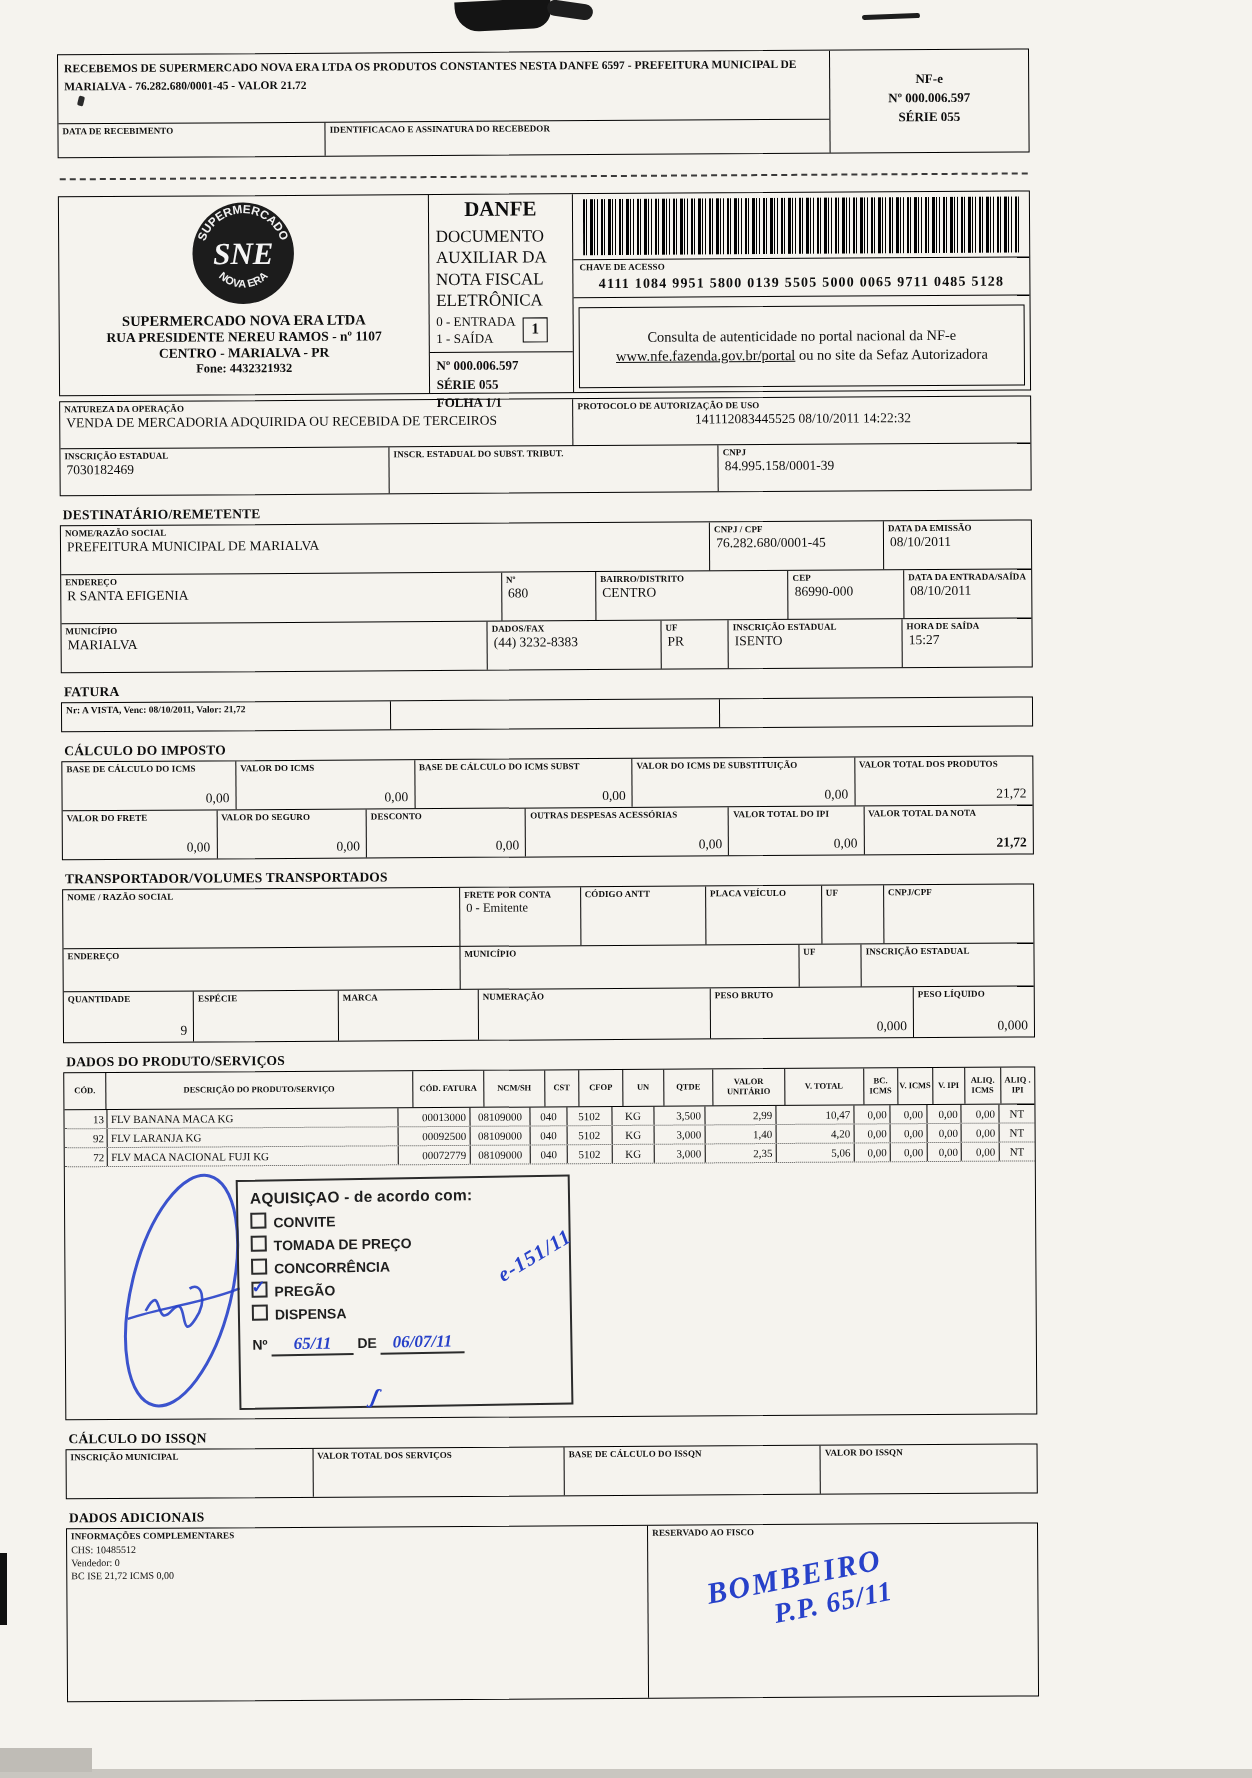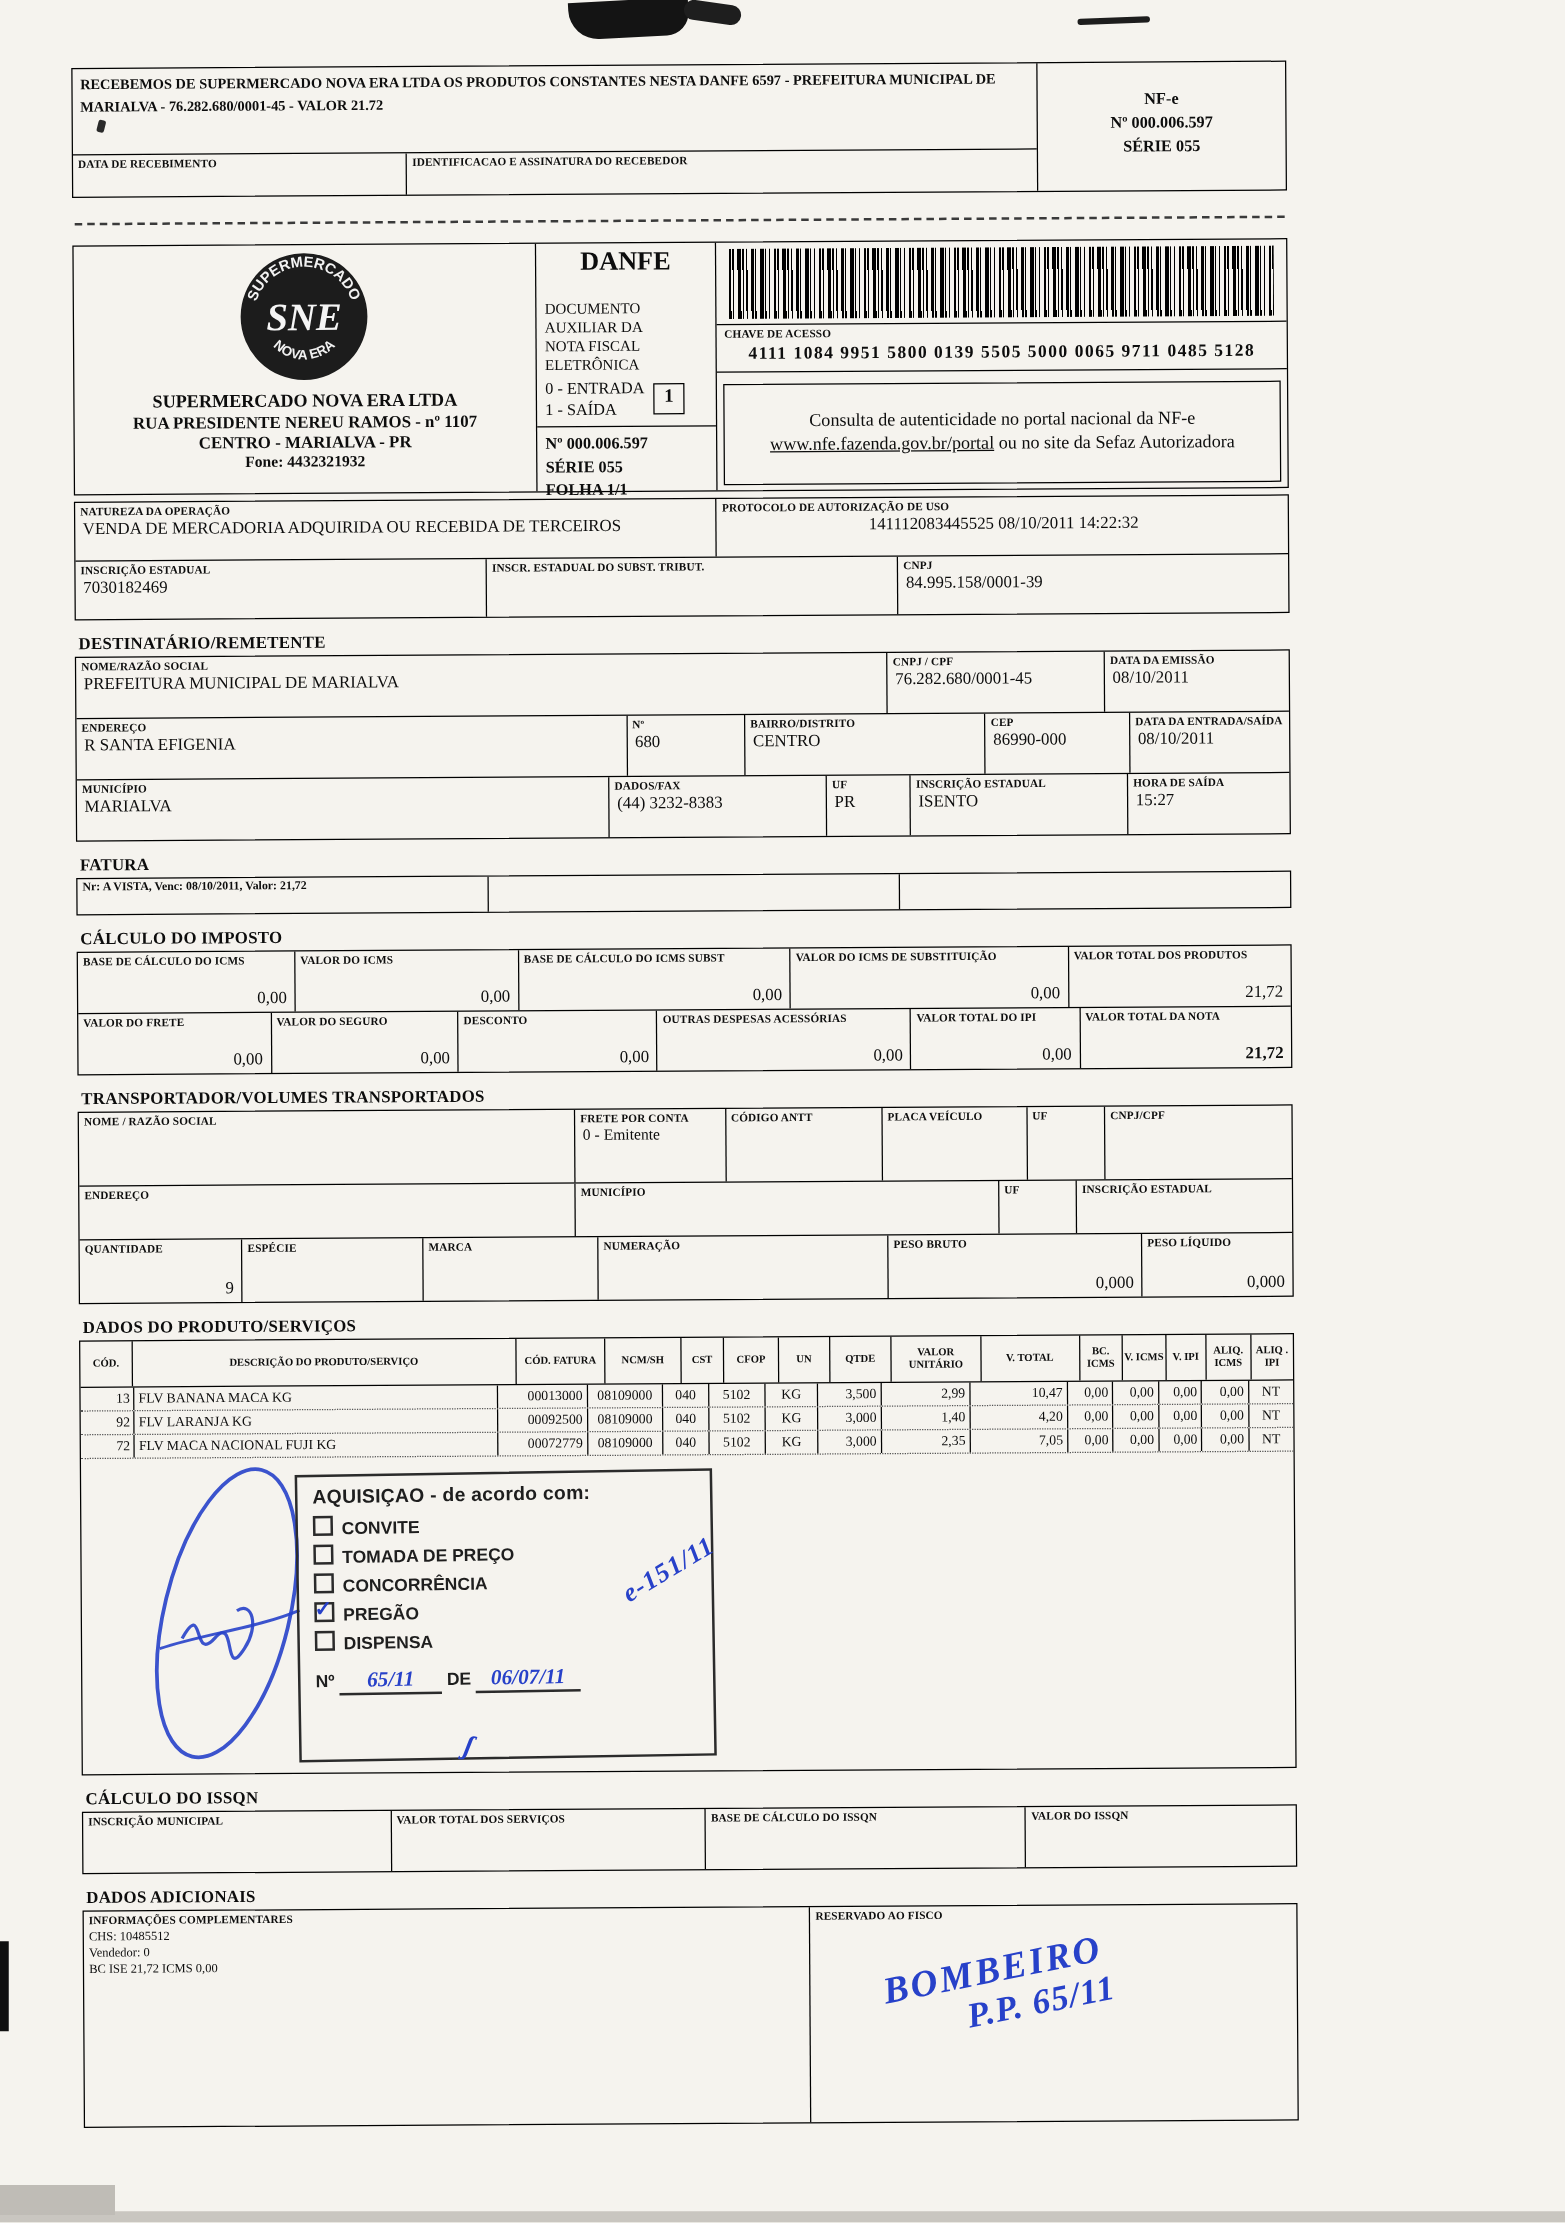--- a/index.html
+++ b/index.html
@@ -98,21 +98,21 @@
       </svg>
       <div style="font-weight:bold;font-size:14.5px;margin-top:1px">SUPERMERCADO NOVA ERA LTDA</div>
       <div style="font-weight:bold;font-size:13.5px">RUA PRESIDENTE NEREU RAMOS - nº 1107</div>
       <div style="font-weight:bold;font-size:13.5px">CENTRO - MARIALVA - PR</div>
       <div style="font-weight:bold;font-size:12.5px">Fone: 4432321932</div>
     </div>
 
     <div style="width:14.8%;border-left:1px solid #000;border-right:1px solid #000;display:flex;flex-direction:column">
       <div style="padding:2px 7px 4px">
         <div style="text-align:center;font-weight:bold;font-size:21px">DANFE</div>
-        <div style="font-size:12px;line-height:1.25;margin-top:18px">
+        <div style="font-size:17px;line-height:1.25;margin-top:4px">
           <div>DOCUMENTO</div>
           <div>AUXILIAR DA</div>
           <div>NOTA FISCAL</div>
           <div>ELETRÔNICA</div>
         </div>
         <div style="display:flex;align-items:center;gap:7px;margin-top:3px">
           <div style="font-size:13px;line-height:1.3">
             <div>0 - ENTRADA</div>
             <div>1 - SAÍDA</div>
           </div>
@@ -413,21 +413,21 @@
     <div class="prow">
       <div class="pc c1 tr">72</div>
       <div class="pc c2">FLV MACA NACIONAL FUJI KG</div>
       <div class="pc c3 tr">00072779</div>
       <div class="pc c4 tc">08109000</div>
       <div class="pc c5 tc">040</div>
       <div class="pc c6 tc">5102</div>
       <div class="pc c7 tc">KG</div>
       <div class="pc c8 tr">3,000</div>
       <div class="pc c9 tr">2,35</div>
-      <div class="pc c10 tr">7,05</div>
+      <div class="pc c10 tr">5,06</div>
       <div class="pc c11 tr">0,00</div>
       <div class="pc c12 tr">0,00</div>
       <div class="pc c13 tr">0,00</div>
       <div class="pc c14 tr">0,00</div>
       <div class="pc c15 tc">NT</div>
     </div>
 
     <div class="pt-space">
 
       <svg width="170" height="260" viewBox="0 0 170 260" style="position:absolute;left:28px;top:-4px">

